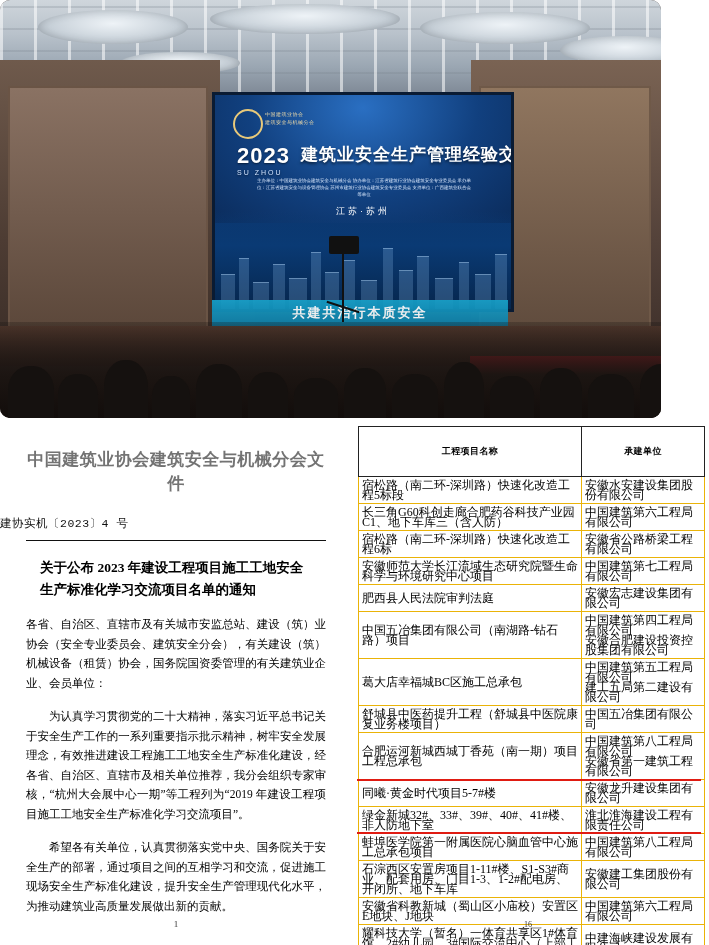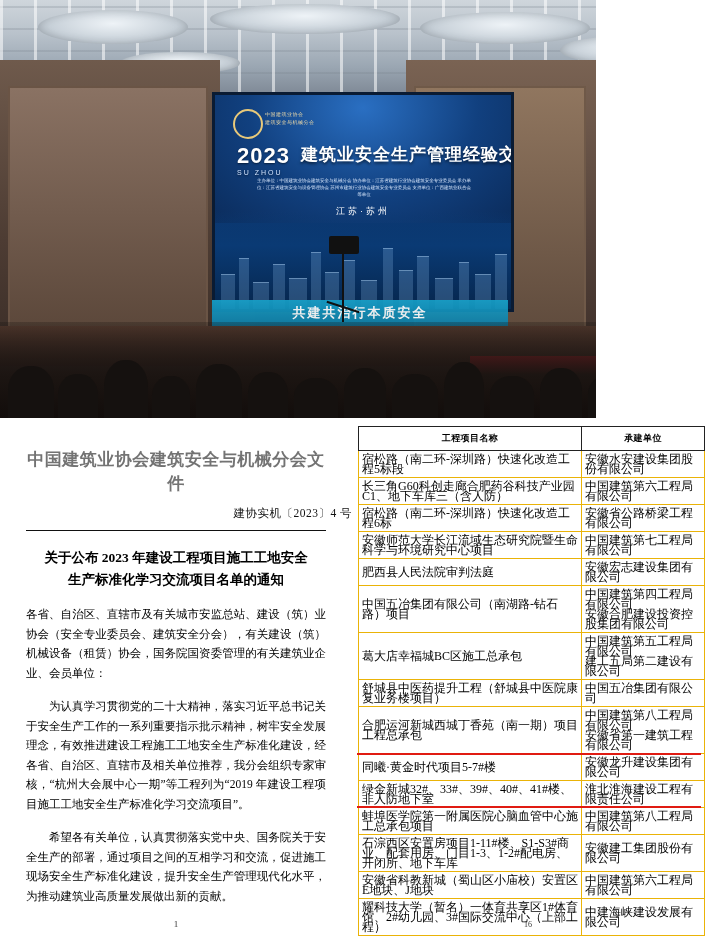--- a/index.html
+++ b/index.html
@@ -7,23 +7,24 @@
     width:709px;height:945px;
     background:#ffffff;
     font-family:"Liberation Sans", sans-serif;
     overflow:hidden;
   }
   .page{position:relative;width:709px;height:945px;}
 
   
   .photo{
     position:relative;
-    width:596px;height:418px;
+    width:661px;height:418px;
     background:#3b2f2b;
     overflow:hidden;
+    border-radius:10px;
   }
   .ceiling{
     position:absolute;left:0;top:0;width:709px;height:96px;
     background:linear-gradient(180deg,#cfd6dc 0%,#b9c2cb 35%,#9aa6b2 70%,#7d8794 100%);
   }
   .ceiling:before{
     content:"";position:absolute;left:0;top:0;width:709px;height:96px;
     background:
       repeating-linear-gradient(90deg, rgba(255,255,255,.55) 0 3px, rgba(255,255,255,0) 3px 34px),
       repeating-linear-gradient(0deg, rgba(120,130,140,.25) 0 2px, rgba(255,255,255,0) 2px 22px);
@@ -130,28 +131,28 @@
     margin:30px 24px 0 24px;
     text-align:center;
     color:#737373;
     font-family:"Liberation Serif", serif;
     font-size:17px;
     font-weight:bold;
     letter-spacing:.5px;
     line-height:24px;
   }
   .doc-num{
-    margin-top:10px;text-align:right;font-family:Liberation Serif, serif;
+    margin-top:20px;text-align:left;font-family:Liberation Mono, monospace;
     font-size:11.5px;color:#111;letter-spacing:.5px;
   }
   .hr-red{
     margin:9px 26px 0 26px;height:1px;background:#111;
   }
   .doc-title{
-    margin:16px 40px 0 40px;text-align:center;
+    margin:16px 40px 0 40px;text-align:left;
     font-family:"Liberation Serif", serif;
     font-size:13.5px;font-weight:bold;color:#000;line-height:22px;
   }
   .para{
     margin:14px 26px 0 26px;
     font-family:"Liberation Serif", serif;
     font-size:11.5px;color:#000;line-height:19.5px;
     text-align:justify;
   }
   .para.indent{text-indent:23px;}
@@ -167,21 +168,21 @@
   table.proj{
     position:absolute;left:0;top:8px;width:340px;
     border-collapse:collapse;
     font-family:"Liberation Serif", serif;
     table-layout:fixed;
   }
   table.proj th{
     border:1px solid #222;
     background:#ffffff;
     font-size:9px;font-weight:bold;color:#000;
-    padding:5px 2px;text-align:center;letter-spacing:.4px;
+    padding:18px 2px;text-align:center;letter-spacing:.4px;
   }
   table.proj td{
     border:1px solid #eab308;
     font-size:12px;color:#000;
     padding:3px 3px;line-height:10px;
     vertical-align:middle;
   }
   table.proj td.name{width:218px;}
   table.proj td.unit{width:118px;text-align:left;}
   table.proj th.c1{width:218px;}

